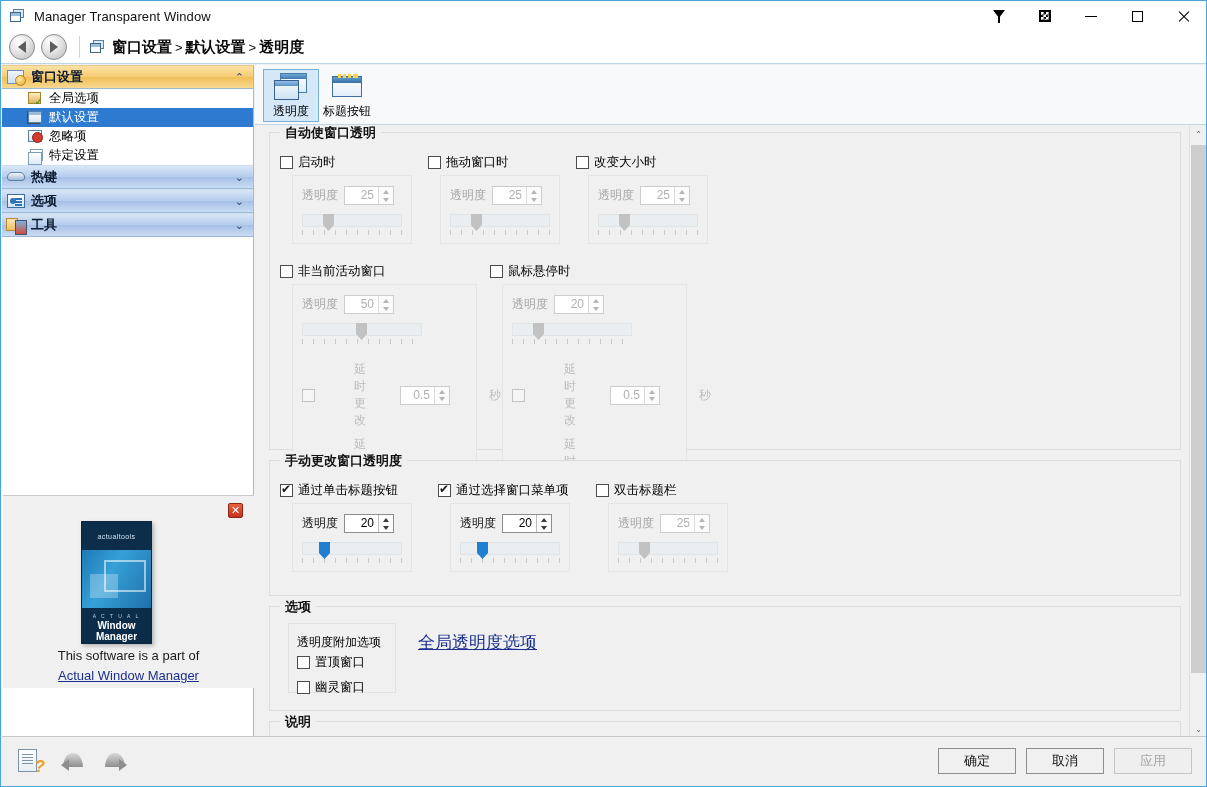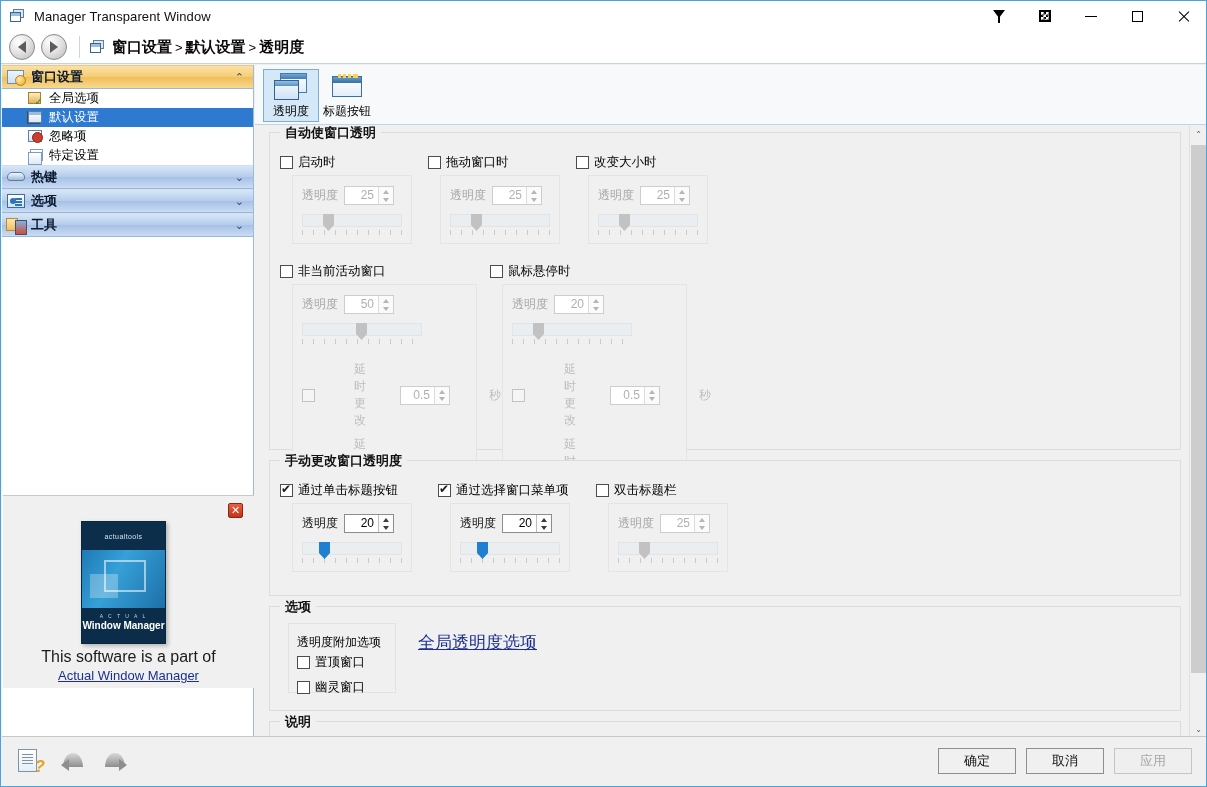--- a/index.html
+++ b/index.html
@@ -246,21 +246,21 @@
   .promo-close {
     position: absolute; right: 11px; top: 7px;
     width: 15px; height: 15px;
     background: linear-gradient(#e8613f,#c4341c);
     border: 1px solid #8d2512; border-radius: 2px;
     display: flex; align-items: center; justify-content: center;
     color: #fff; font-size: 11px; line-height: 1; font-weight: bold;
   }
   .promo-box {
     position: absolute; left: 78px; top: 25px;
-    width: 85px; height: 123px;
+    width: 71px; height: 123px;
     background: linear-gradient(135deg, #0e3350 0%, #10456c 20%, #1d6ea5 45%, #2e8cc6 70%, #15527e 100%);
     border: 1px solid #0a2740;
     box-shadow: 2px 2px 4px rgba(0,0,0,.25);
     overflow: hidden;
   }
   .promo-box .pb-top {
     position:absolute; left:0; top:0; right:0; height:28px;
     background: linear-gradient(#0d3css,#0c2e4a);
     background: #0c2e4a;
     display:flex; align-items:center; justify-content:center;
@@ -282,21 +282,21 @@
     background: rgba(255,255,255,.28);
   }
   .promo-box .pb-bot {
     position:absolute; left:0; bottom:0; right:0; height:35px;
     background:#0b2d49; color:#ffffff; text-align:center;
   }
   .promo-box .pb-b1 { font-size:5px; letter-spacing:2px; margin-top:5px; color:#b9d4ea;}
   .promo-box .pb-b2 { font-size:10px; font-weight:bold; margin-top:1px;}
   .promo-cap {
     position: absolute; left: 0; right: 0; top: 152px;
-    text-align: center; font-size: 16px; color: #1a1a1a;
+    text-align: center; font-size: 13px; color: #1a1a1a;
   }
   .promo-link {
     position: absolute; left: 0; right: 0; top: 172px;
     text-align: center; font-size: 13px; color: #1b2f8f;
     text-decoration: underline;
   }
 
   
   .toolbar {
     position: absolute; left: 254px; top: 64px;

